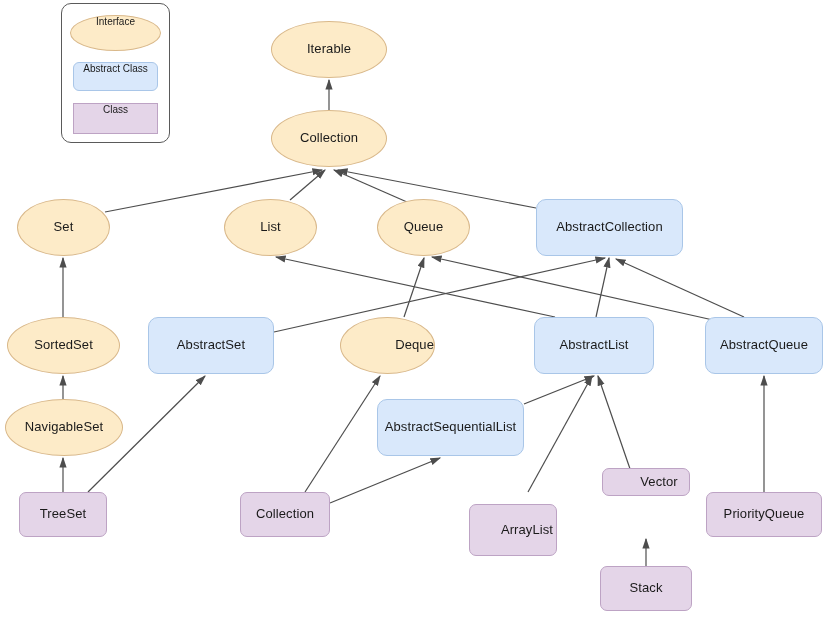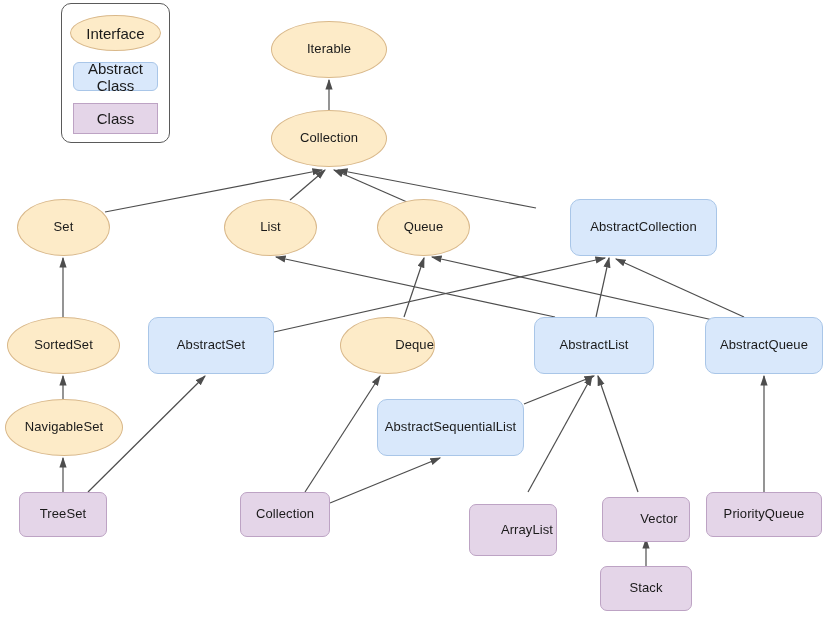--- a/index.html
+++ b/index.html
@@ -63,23 +63,23 @@
     height: 138px;
     border: 1px solid #5a5a5a;
     border-radius: 10px;
     background: #ffffff;
     z-index: 3;
   }
   .legend-item {
     position: absolute;
     box-sizing: border-box;
     display: flex;
-    align-items: center;
+    align-items: flex-start;
     justify-content: center;
-    font-size: 15px;
+    font-size: 10px;
     color: #1a1a1a;
     text-align: center;
   }
   .legend-item.iface {
     background: #fdebc8;
     border: 1px solid #d9b88a;
     border-radius: 50%;
   }
   .legend-item.abstract {
     background: #d9e8fb;
@@ -149,21 +149,21 @@
       </div>
       <div class="node iface" style="left: 17px; top: 199px; width: 93px; height: 57px;">
         <span>Set</span>
       </div>
       <div class="node iface" style="left: 224px; top: 199px; width: 93px; height: 57px;">
         <span>List</span>
       </div>
       <div class="node iface" style="left: 377px; top: 199px; width: 93px; height: 57px;">
         <span>Queue</span>
       </div>
-      <div class="node abstract" style="left: 536px; top: 199px; width: 147px; height: 57px; margin-left: 34px;">
+      <div class="node abstract" style="left: 536px; top: 199px; width: 147px; height: 57px;">
         <span>AbstractCollection</span>
       </div>
       <div class="node iface" style="left: 7px; top: 317px; width: 113px; height: 57px;">
         <span>SortedSet</span>
       </div>
       <div class="node abstract" style="left: 148px; top: 317px; width: 126px; height: 57px;">
         <span>AbstractSet</span>
       </div>
       <div class="node iface" style="left: 340px; top: 317px; width: 95px; height: 57px; justify-content: flex-end;">
         <span>Deque</span>
@@ -182,21 +182,21 @@
       </div>
       <div class="node klass" style="left: 19px; top: 492px; width: 88px; height: 45px;">
         <span>TreeSet</span>
       </div>
       <div class="node klass" style="left: 240px; top: 492px; width: 90px; height: 45px;">
         <span>Collection</span>
       </div>
       <div class="node klass" style="left: 469px; top: 504px; width: 88px; height: 52px; padding-left: 28px;">
         <span>ArrayList</span>
       </div>
-      <div class="node klass" style="left: 602px; top: 497px; width: 88px; height: 45px; padding-left: 26px;">
+      <div class="node klass" style="left: 602px; top: 468px; width: 88px; height: 28px; padding-left: 26px;">
         <span>Vector</span>
       </div>
       <div class="node klass" style="left: 706px; top: 492px; width: 116px; height: 45px;">
         <span>PriorityQueue</span>
       </div>
       <div class="node klass" style="left: 600px; top: 566px; width: 92px; height: 45px;">
         <span>Stack</span>
       </div>
     </div>
 

